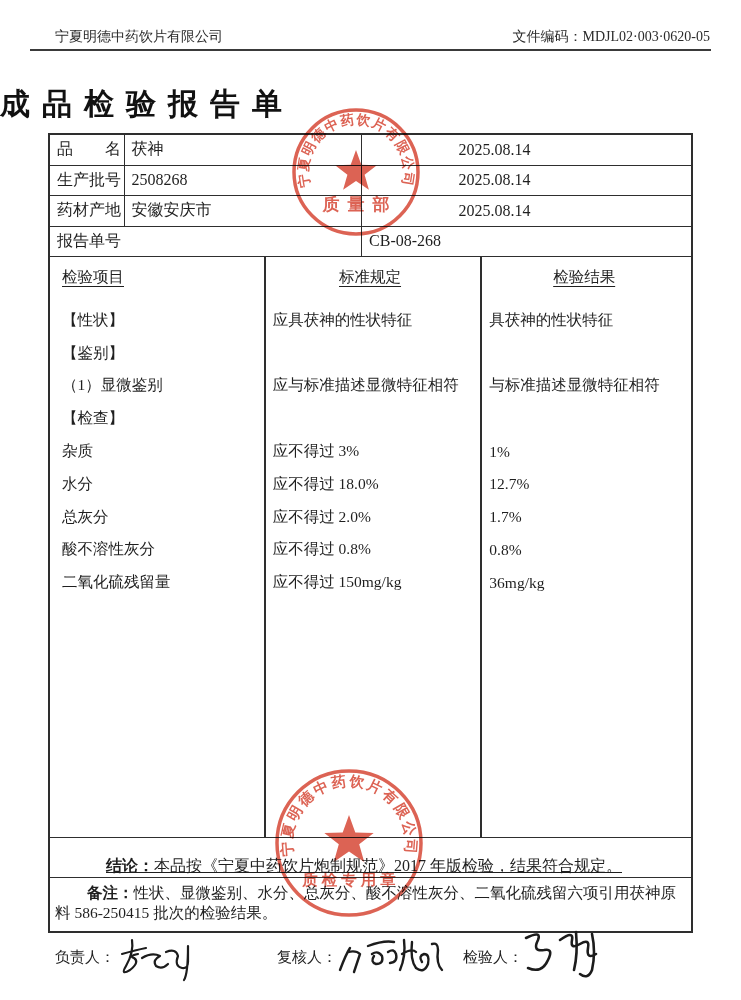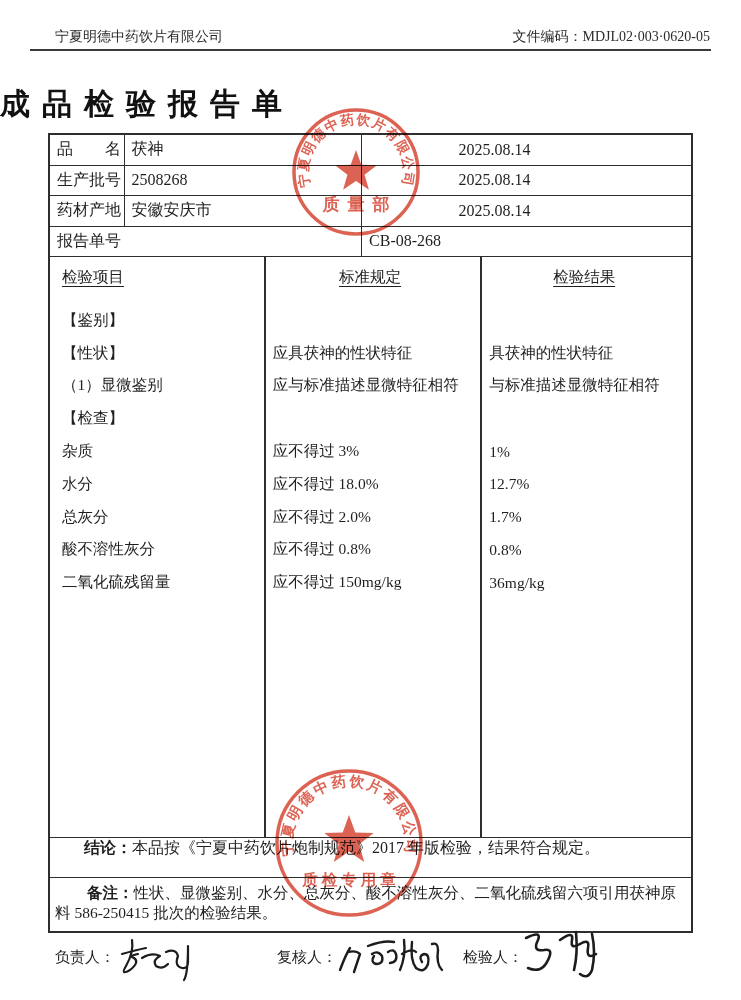--- a/index.html
+++ b/index.html
@@ -44,21 +44,21 @@
   .hc2 { width:216px; text-align:center; }
   .hc3 { width:215px; text-align:center; }
   .items-body { position:absolute; top:47px; left:0; right:0; }
   .itrow { display:flex; height:32.8px; align-items:center; }
   .tc1 { width:214px; padding-left:12px; }
   .tc2 { width:216px; padding-left:10px; }
   .tc3 { width:215px; padding-left:12px; }
 
   
   .concl { height:40px; border-bottom:1.5px solid #2e2e2e;
-           display:flex; align-items:flex-start; padding-left:34px; font-size:16px; }
+           display:flex; align-items:flex-end; padding-left:56px; font-size:16px;text-decoration:underline; }
   .concl b, .remarks b { font-weight:bold; }
   .remarks { padding:5px 5px 0 5px; font-size:15.5px; line-height:20px;
              text-indent:32px; }
 
   
   .sig-label { font-size:15px; color:#222; top:948px; }
   .sl1 { left:55px; } .sl2 { left:277px; } .sl3 { left:463px; }
   .sig-svg { pointer-events:none; }
 
   
@@ -102,28 +102,28 @@
   <div class="items">
     <div class="vline v1"></div>
     <div class="vline v2"></div>
     <div class="items-head">
       <span class="hc1">检验项目</span>
       <span class="hc2">标准规定</span>
       <span class="hc3">检验结果</span>
     </div>
     <div class="items-body">
       <div class="itrow">
+        <div class="tc1">【性状】</div>
+        <div class="tc2">应具茯神的性状特征</div>
+        <div class="tc3">具茯神的性状特征</div>
+      </div>
+      <div class="itrow">
         <div class="tc1">【鉴别】</div>
         <div class="tc2"></div>
         <div class="tc3"></div>
-      </div>
-      <div class="itrow">
-        <div class="tc1">【性状】</div>
-        <div class="tc2">应具茯神的性状特征</div>
-        <div class="tc3">具茯神的性状特征</div>
       </div>
       <div class="itrow">
         <div class="tc1">（1）显微鉴别</div>
         <div class="tc2">应与标准描述显微特征相符</div>
         <div class="tc3">与标准描述显微特征相符</div>
       </div>
       <div class="itrow">
         <div class="tc1">【检查】</div>
         <div class="tc2"></div>
         <div class="tc3"></div>

